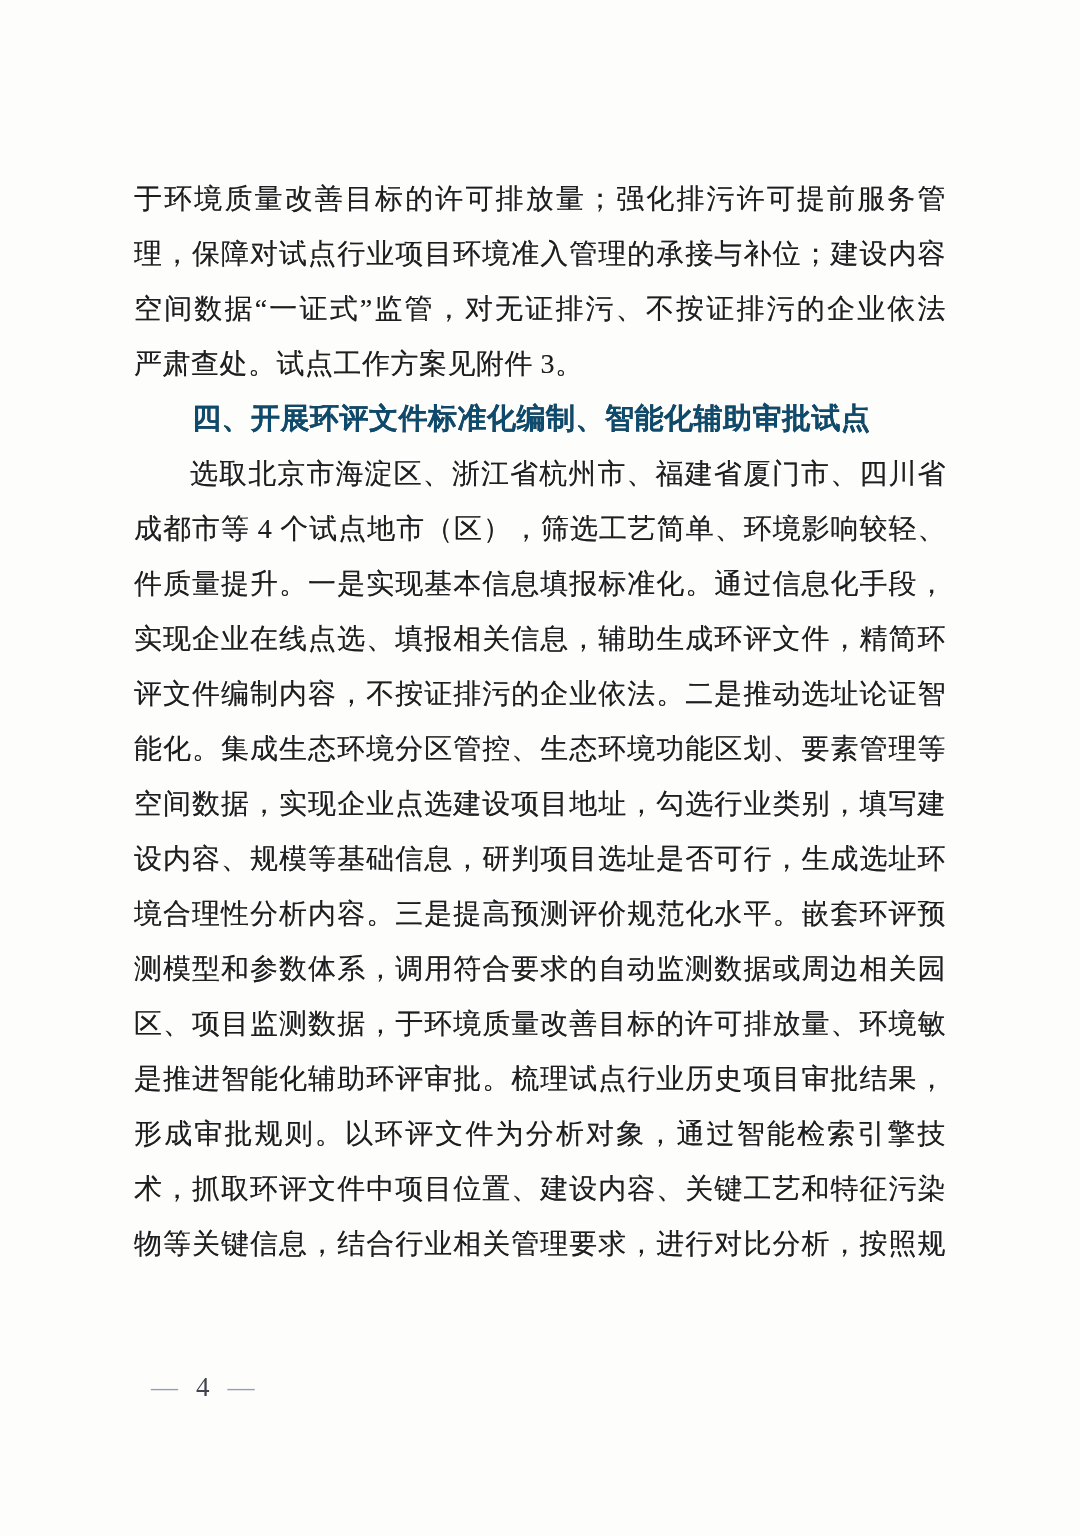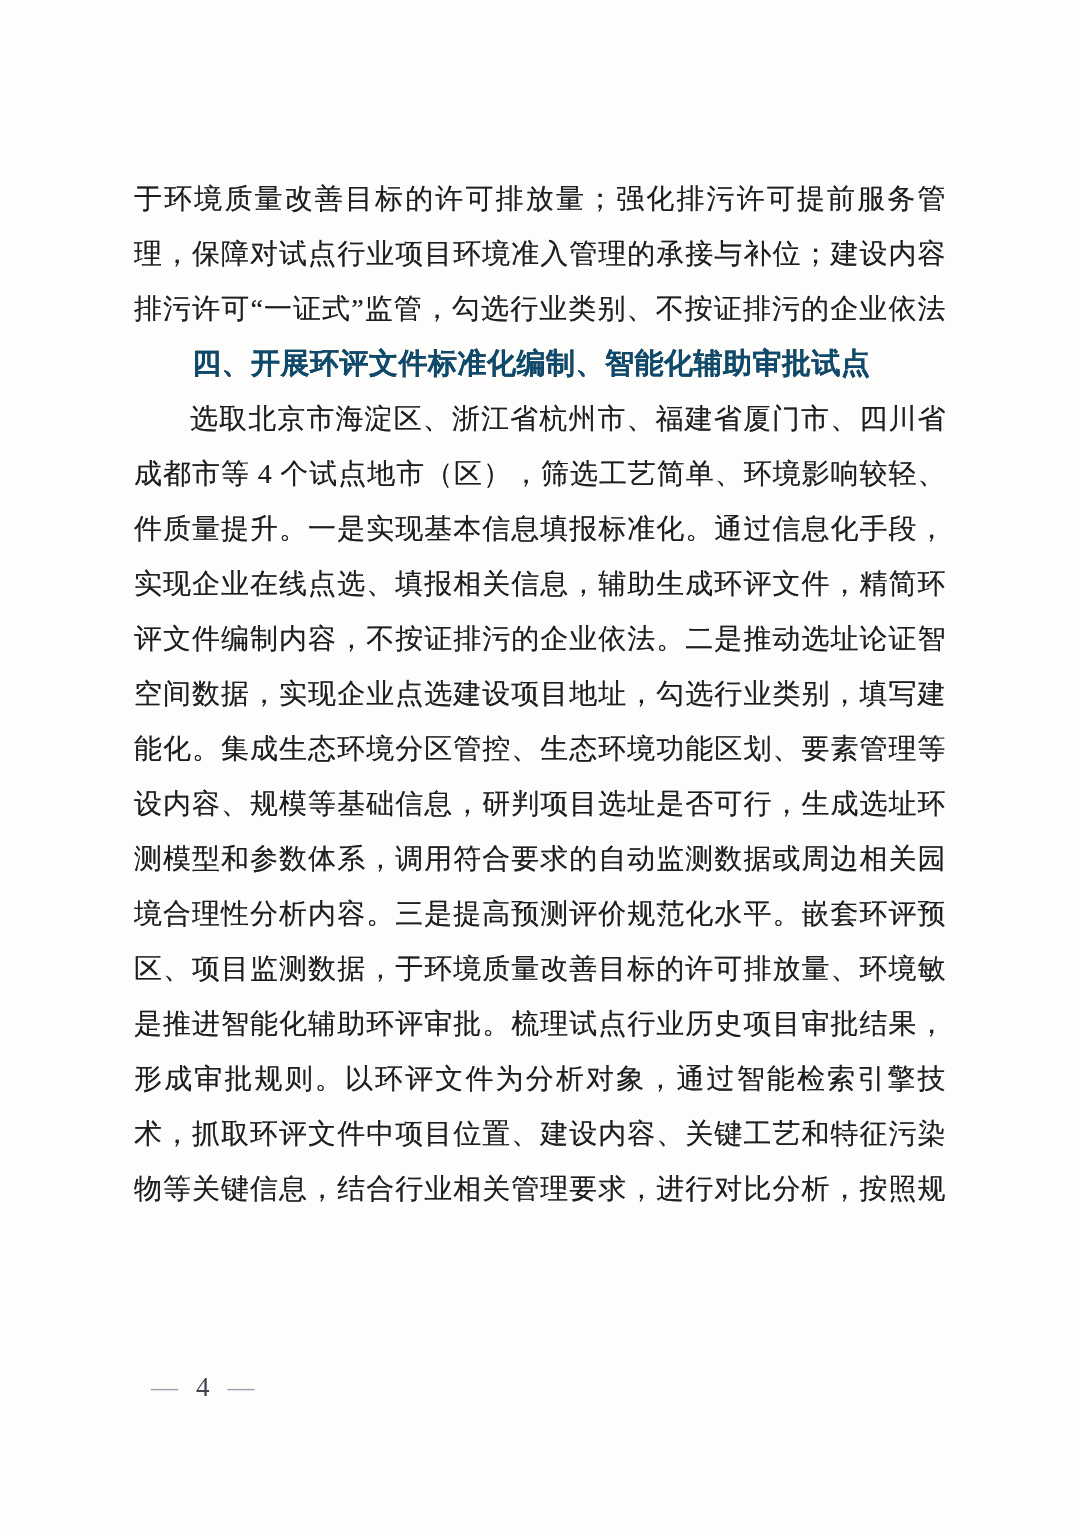--- a/index.html
+++ b/index.html
@@ -66,34 +66,35 @@
   }
 </style>
 </head>
 <body>
 
 <div class="page">
   <div class="content">
 
     <div class="ln">于环境质量改善目标的许可排放量；强化排污许可提前服务管</div>
     <div class="ln">理，保障对试点行业项目环境准入管理的承接与补位；建设内容</div>
-    <div class="ln">排污许可“一证式”监管，勾选行业类别、不按证排污的企业依法</div>
+    <div class="ln">空间数据“一证式”监管，对无证排污、不按证排污的企业依法</div>
+    <div class="ln end">严肃查处。试点工作方案见附件 3。</div>
 
     <div class="ln heading indent">四、开展环评文件标准化编制、智能化辅助审批试点</div>
 
     <div class="ln indent">选取北京市海淀区、浙江省杭州市、福建省厦门市、四川省</div>
     <div class="ln">成都市等 4 个试点地市（区），筛选工艺简单、环境影响较轻、</div>
     <div class="ln">件质量提升。一是实现基本信息填报标准化。通过信息化手段，</div>
     <div class="ln">实现企业在线点选、填报相关信息，辅助生成环评文件，精简环</div>
     <div class="ln">评文件编制内容，不按证排污的企业依法。二是推动选址论证智</div>
+    <div class="ln">能化。集成生态环境分区管控、生态环境功能区划、要素管理等</div>
     <div class="ln">空间数据，实现企业点选建设项目地址，勾选行业类别，填写建</div>
-    <div class="ln">能化。集成生态环境分区管控、生态环境功能区划、要素管理等</div>
     <div class="ln">设内容、规模等基础信息，研判项目选址是否可行，生成选址环</div>
+    <div class="ln">境合理性分析内容。三是提高预测评价规范化水平。嵌套环评预</div>
     <div class="ln">测模型和参数体系，调用符合要求的自动监测数据或周边相关园</div>
-    <div class="ln">境合理性分析内容。三是提高预测评价规范化水平。嵌套环评预</div>
     <div class="ln">区、项目监测数据，于环境质量改善目标的许可排放量、环境敏</div>
     <div class="ln">是推进智能化辅助环评审批。梳理试点行业历史项目审批结果，</div>
     <div class="ln">形成审批规则。以环评文件为分析对象，通过智能检索引擎技</div>
     <div class="ln">术，抓取环评文件中项目位置、建设内容、关键工艺和特征污染</div>
     <div class="ln">物等关键信息，结合行业相关管理要求，进行对比分析，按照规</div>
 
   </div>
 
   <div class="footer">
     <span class="dash">—</span><span class="num">4</span><span class="dash">—</span>

